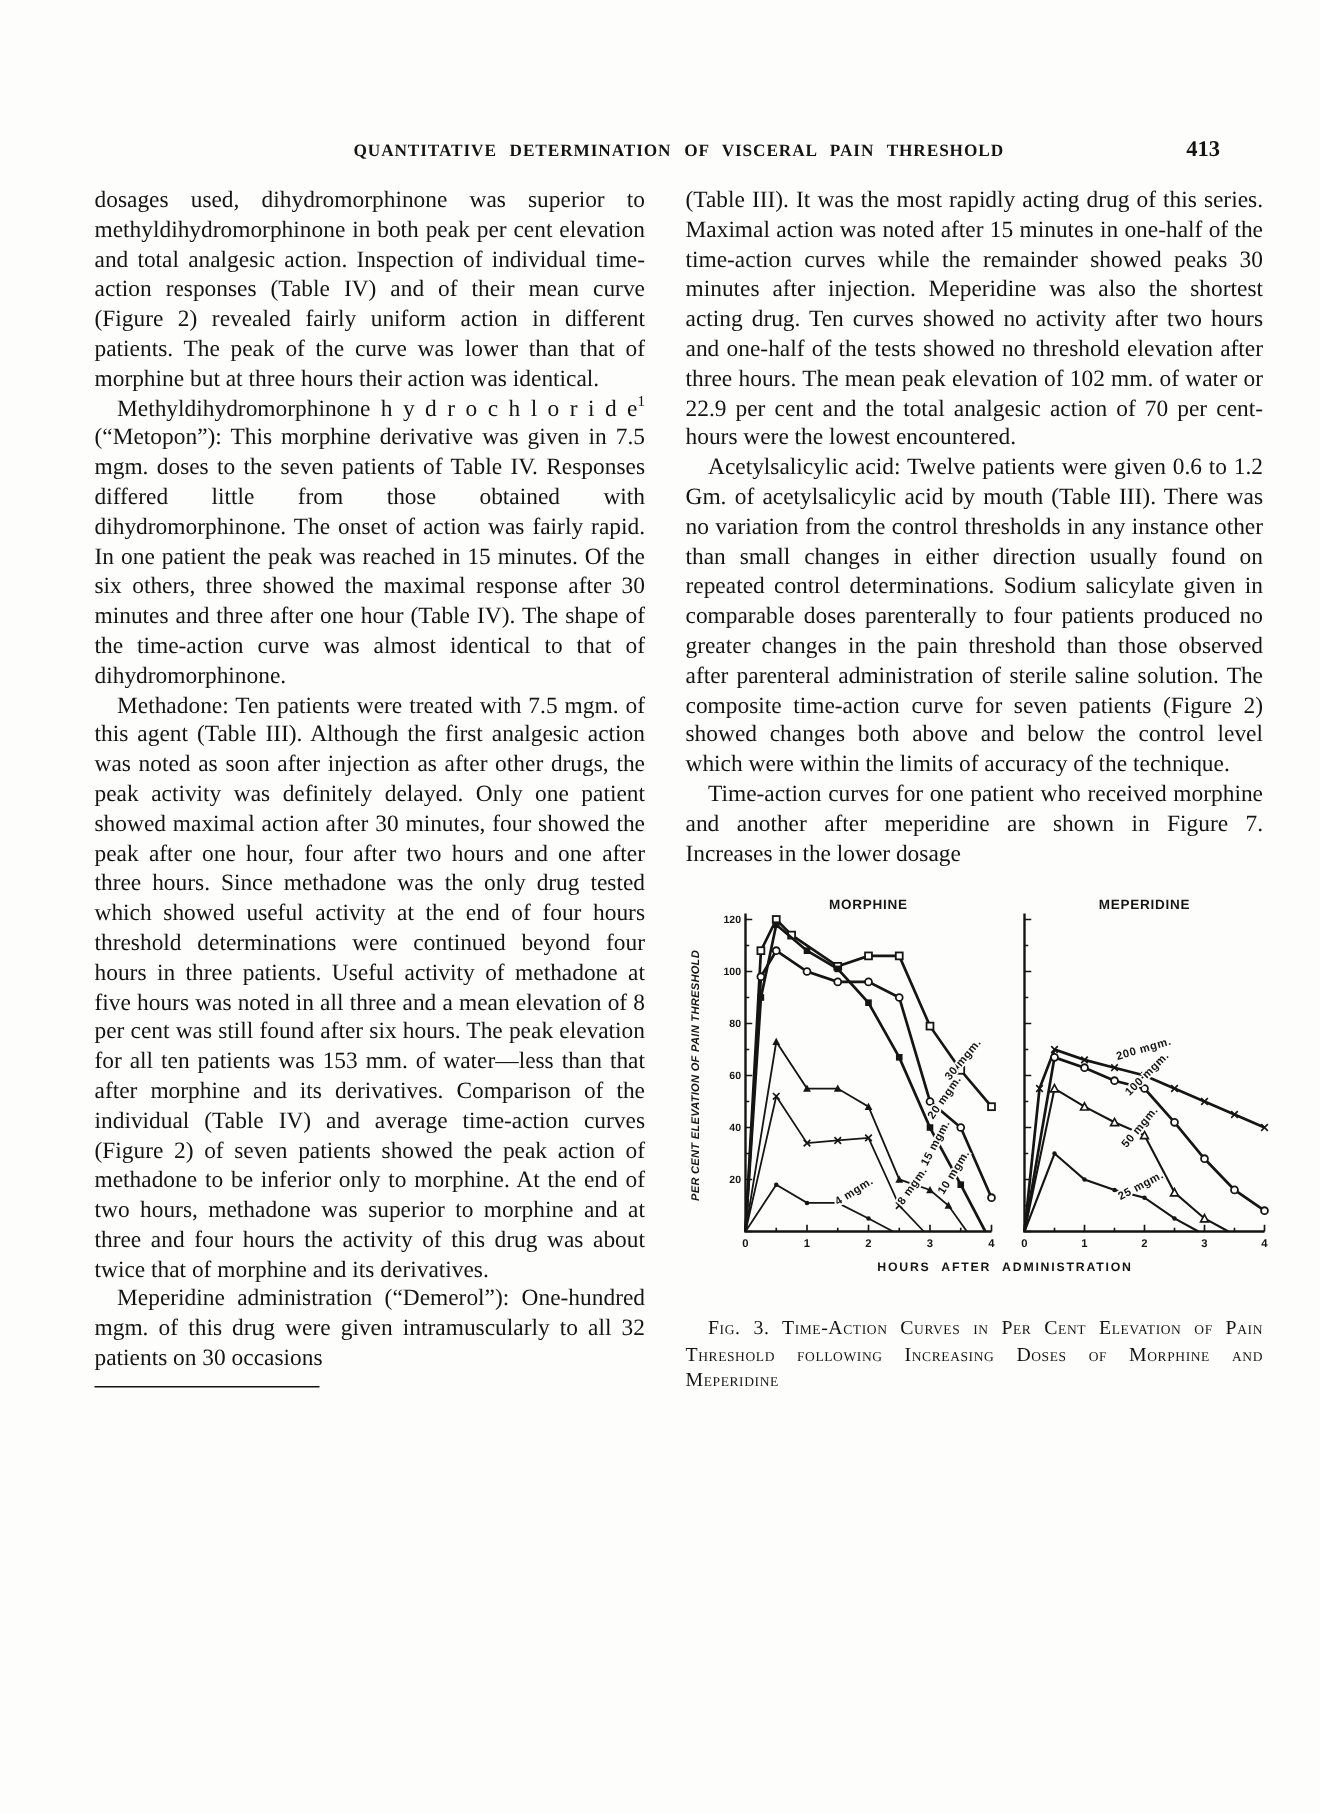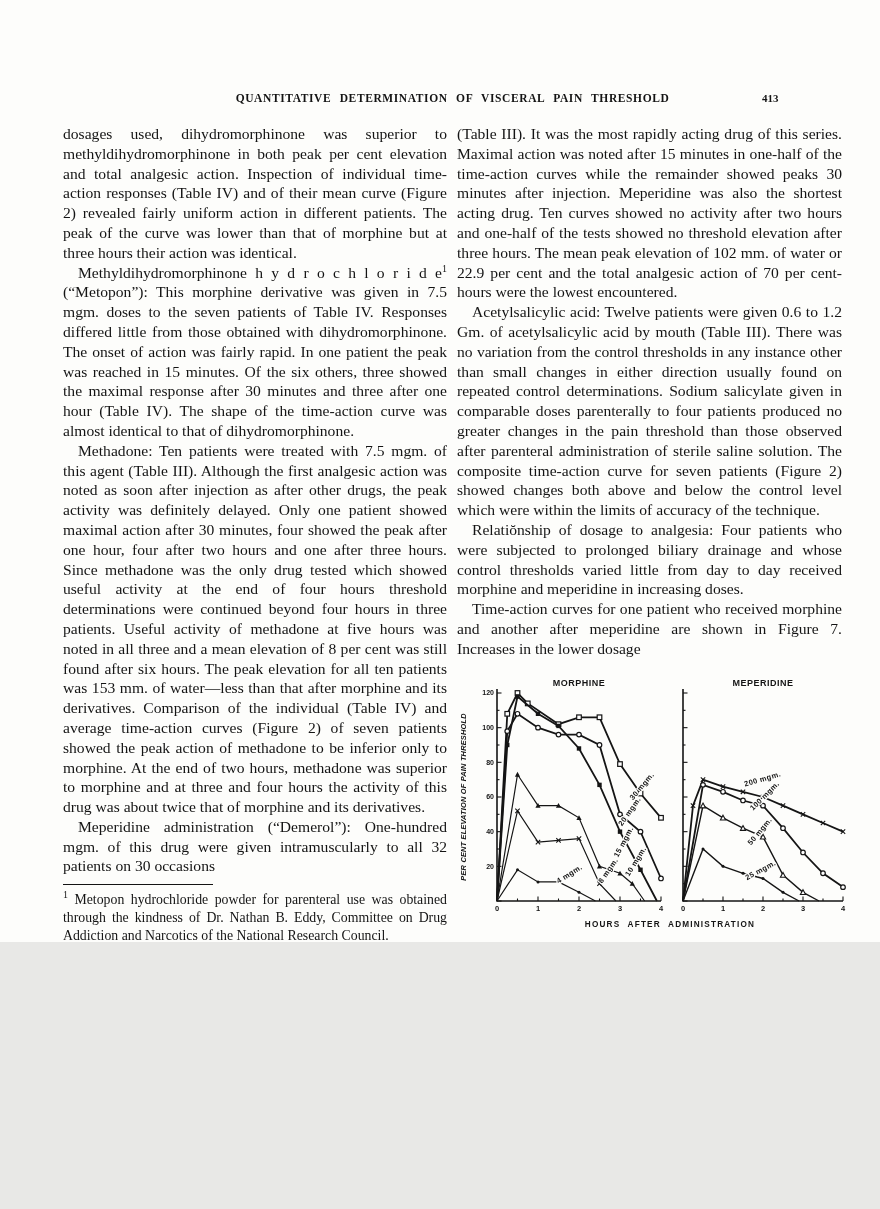--- a/index.html
+++ b/index.html
@@ -1,40 +1,40 @@
 <!DOCTYPE html>
 <html><head>
 <meta charset="utf-8">
 <style>
   html,body{margin:0;padding:0;background:#e8e8e6;}
   .page{
     position:relative;
-    width:880px;height:942px;
+    width:880px;height:1209px;
     margin:0 auto;
     background:#fdfdfb;
     color:#141414;
     font-family:"Liberation Serif", serif;
     overflow:hidden;
   }
   .running-head{
     position:absolute;top:92px;left:63px;width:779px;
     display:flex;align-items:baseline;
   }
   .running-title{
     flex:1;text-align:center;
     font-size:11.5px;font-weight:700;letter-spacing:.6px;word-spacing:5px;
     padding-left:80px;
   }
   .page-number{
-    width:80px;text-align:left;
-    font-size:11px;font-weight:700;
+    width:80px;text-align:center;
+    font-size:15px;font-weight:700;
   }
   .columns{
     position:absolute;top:124px;left:63px;width:779px;
-    display:flex;gap:10px;justify-content:space-between;
+    display:flex;gap:27px;justify-content:space-between;
   }
   .col{width:385px;}
   .para{
     margin:0;
     font-size:15.6px;line-height:19.8px;
     text-align:justify;
     -webkit-hyphens:auto;hyphens:auto;
   }
   .para.indent{text-indent:15px;}
   .it{}
@@ -65,26 +65,24 @@
     <span class="page-number">413</span>
   </div>
 
   <div class="columns">
     <div class="col" id="left-col">
         <p class="para"><span>dosages used, dihydromorphinone was superior to methyldihydromorphinone in both peak per cent elevation and total analgesic action.  Inspection of individual time-action responses (Table IV) and of their mean curve (Figure 2) revealed fairly uniform action in different patients.  The peak of the curve was lower than that of morphine but at three hours their action was identical.</span></p>
         <p class="para indent"><span class="it">Methyldihydromorphinone h y d r o c h l o r i d e</span><sup>1</sup><span> </span><span class="it">(“Metopon”):</span><span> This morphine derivative was given in 7.5 mgm. doses to the seven patients of Table IV.  Responses differed little from those obtained with dihydromorphinone.  The onset of action was fairly rapid.  In one patient the peak was reached in 15 minutes.  Of the six others, three showed the maximal response after 30 minutes and three after one hour (Table IV).  The shape of the time-action curve was almost identical to that of dihydromorphinone.</span></p>
         <p class="para indent"><span class="it">Methadone:</span><span> Ten patients were treated with 7.5 mgm. of this agent (Table III).  Although the first analgesic action was noted as soon after injection as after other drugs, the peak activity was definitely delayed.  Only one patient showed maximal action after 30 minutes, four showed the peak after one hour, four after two hours and one after three hours.  Since methadone was the only drug tested which showed useful activity at the end of four hours threshold determinations were continued beyond four hours in three patients.  Useful activity of methadone at five hours was noted in all three and a mean elevation of 8 per cent was still found after six hours.  The peak elevation for all ten patients was 153 mm. of water—less than that after morphine and its derivatives.  Comparison of the individual (Table IV) and average time-action curves (Figure 2) of seven patients showed the peak action of methadone to be inferior only to morphine.  At the end of two hours, methadone was superior to morphine and at three and four hours the activity of this drug was about twice that of morphine and its derivatives.</span></p>
         <p class="para indent"><span class="it">Meperidine administration (“Demerol”):</span><span> One-hundred mgm. of this drug were given intramuscularly to all 32 patients on 30 occasions</span></p>
         <hr class="footnote-rule">
-        <p class="footnote"><sup>1</sup><span> Metopon hydrochloride powder for parenteral use was obtained through the kindness of Dr. Nathan B. Eddy, Committee on Drug Addiction and Narcotics of the National Research Council.</span></p>
       </div>
     <div class="col" id="right-col">
       <p class="para"><span>(Table III).  It was the most rapidly acting drug of this series.  Maximal action was noted after 15 minutes in one-half of the time-action curves while the remainder showed peaks 30 minutes after injection.  Meperidine was also the shortest acting drug.  Ten curves showed no activity after two hours and one-half of the tests showed no threshold elevation after three hours.  The mean peak elevation of 102 mm. of water or 22.9 per cent and the total analgesic action of 70 per cent-hours were the lowest encountered.</span></p>
         <p class="para indent"><span class="it">Acetylsalicylic acid:</span><span> Twelve patients were given 0.6 to 1.2 Gm. of acetylsalicylic acid by mouth (Table III).  There was no variation from the control thresholds in any instance other than small changes in either direction usually found on repeated control determinations.  Sodium salicylate given in comparable doses parenterally to four patients produced no greater changes in the pain threshold than those observed after parenteral administration of sterile saline solution.  The composite time-action curve for seven patients (Figure 2) showed changes both above and below the control level which were within the limits of accuracy of the technique.</span></p>
-        <p class="para indent"><span class="it">Relatiŏnship of dosage to analgesia:</span><span> Four patients who were subjected to prolonged biliary drainage and whose control thresholds varied little from day to day received morphine and meperidine in increasing doses.</span></p>
         <p class="para indent"><span>Time-action curves for one patient who received morphine and another after meperidine are shown in Figure 7.  Increases in the lower dosage</span></p>
         <div class="figure-block" id="figure-block">
         <div id="chart-holder"><svg viewBox="0 0 390 266" width="390" height="266">
               <text x="0" y="0" font-size="7.4" font-style="italic" font-weight="bold" fill="#151515" text-anchor="middle" letter-spacing="0.2" transform="translate(9 122) rotate(-90)">PER CENT ELEVATION OF PAIN THRESHOLD</text>
               <text x="122" y="11" font-size="9" font-weight="bold" fill="#151515" text-anchor="middle" letter-spacing="0.5">MORPHINE</text>
               <path d="M 40 14 L 40 226 L 204 226" fill="none" stroke="#151515" stroke-width="1.6"></path>
               <line x1="40" y1="226" x2="44.5" y2="226" stroke="#151515" stroke-width="1.1"></line>
               <line x1="40" y1="208.66666666666666" x2="42.5" y2="208.66666666666666" stroke="#151515" stroke-width="1.1"></line>
               <line x1="40" y1="191.33333333333334" x2="44.5" y2="191.33333333333334" stroke="#151515" stroke-width="1.1"></line>
               <text x="37" y="193.73333333333335" font-size="7" font-weight="bold" fill="#151515" text-anchor="end">20</text>

